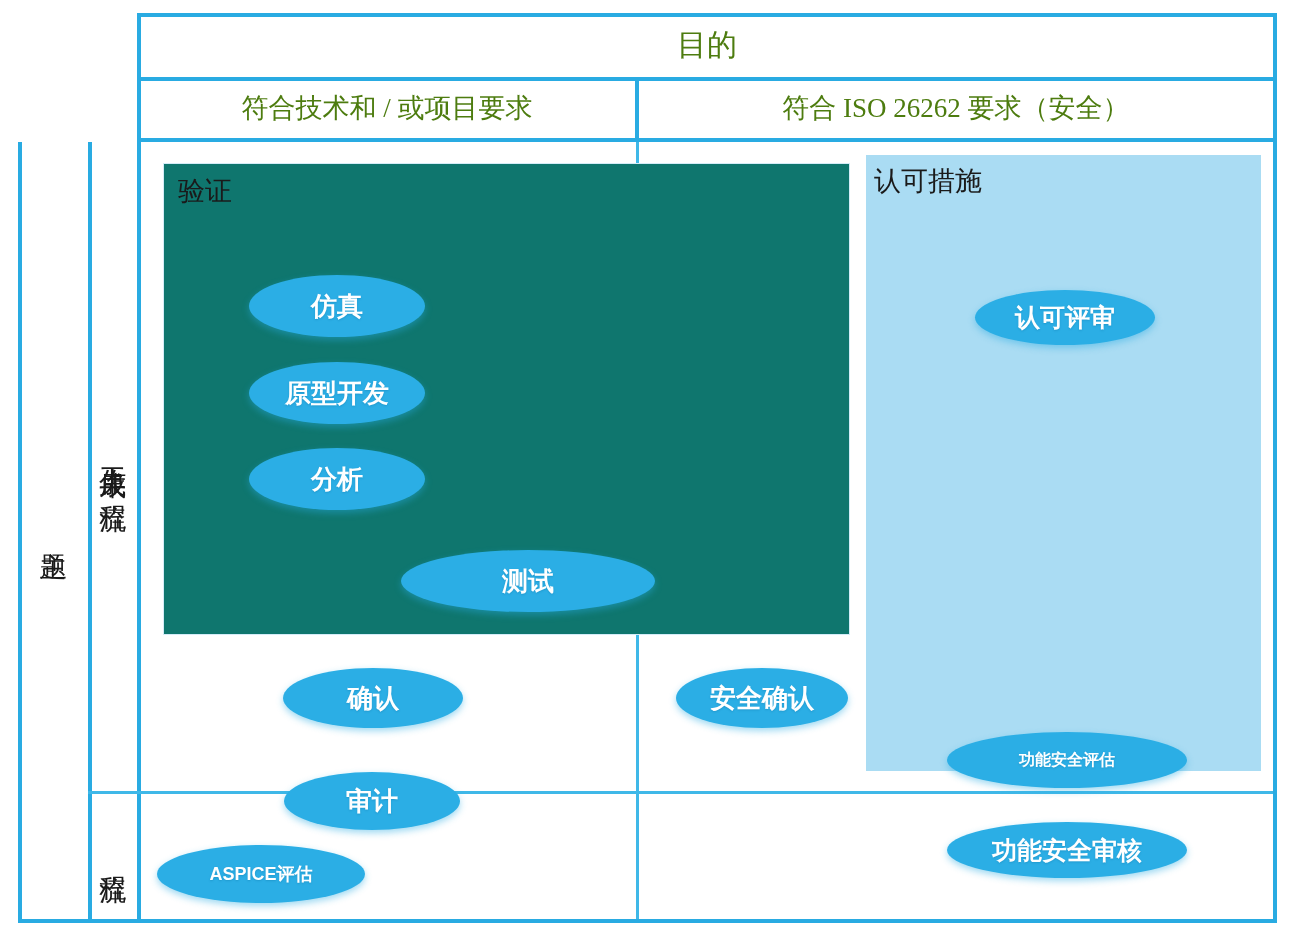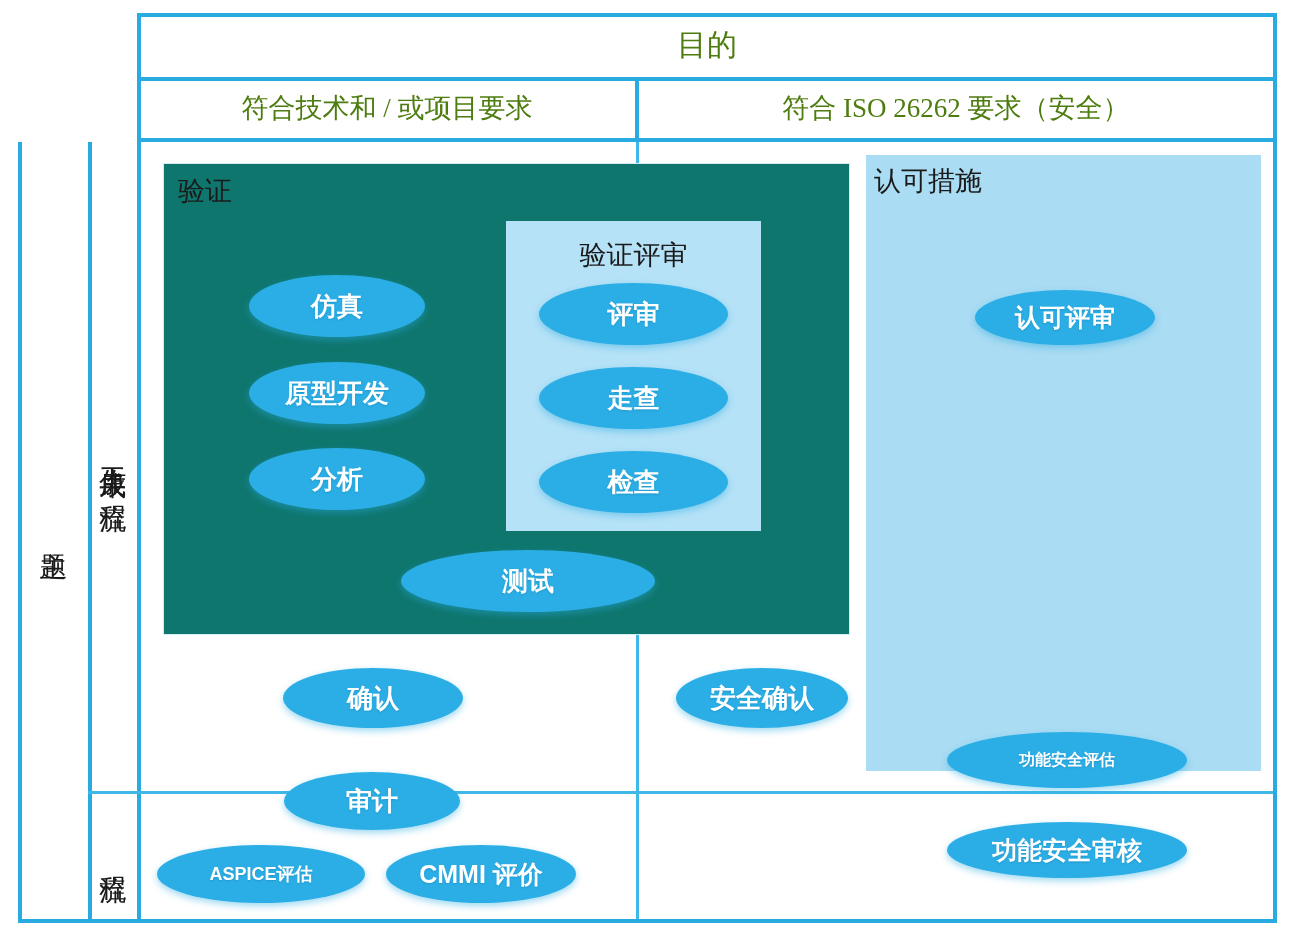--- a/index.html
+++ b/index.html
@@ -92,27 +92,20 @@
 
   <div class="vlabel" style="left:18px;top:142px;width:70px;height:781px;">主题</div>
 
   <div class="vlabel" style="left:88px;top:142px;width:49px;height:649px;">工作成果＋流程</div>
 
   <div class="vlabel" style="left:88px;top:793px;width:49px;height:126px;">流程</div>
 
   <div class="panel panel-verification" style="left:163px;top:163px;width:685px;height:470px;">
     <div class="panel-title" style="left:14px;top:9px;">验证</div>
 
-    <div class="panel panel-inner-review" style="left:342px;top:57px;width:255px;height:310px;">
-      <div class="panel-title centered" style="top:16px;">验证评审</div>
-
-      <div class="oval" style="left:33px;top:62px;width:189px;height:62px;font-size:26px;">评审</div>
-      <div class="oval" style="left:33px;top:146px;width:189px;height:62px;font-size:26px;">走查</div>
-      <div class="oval" style="left:33px;top:230px;width:189px;height:62px;font-size:26px;">检查</div>
-    </div>
 
     <div class="oval" style="left:85px;top:198px;width:176px;height:62px;font-size:26px;">原型开发</div>
     <div class="oval" style="left:85px;top:111px;width:176px;height:62px;font-size:26px;">仿真</div>
     <div class="oval" style="left:85px;top:284px;width:176px;height:62px;font-size:26px;">分析</div>
     <div class="oval" style="left:237px;top:386px;width:254px;height:62px;font-size:26px;">测试</div>
   </div>
 
   <div class="panel panel-confirmation" style="left:866px;top:155px;width:395px;height:616px;">
     <div class="panel-title" style="left:8px;top:8px;">认可措施</div>
 
@@ -122,15 +115,14 @@
   </div>
 
   <div class="oval" style="left:283px;top:668px;width:180px;height:60px;font-size:26px;">确认</div>
 
   <div class="oval" style="left:676px;top:668px;width:172px;height:60px;font-size:26px;">安全确认</div>
 
   <div class="oval" style="left:284px;top:772px;width:176px;height:58px;font-size:26px;">审计</div>
 
   <div class="oval" style="left:157px;top:845px;width:208px;height:58px;font-size:18px;">ASPICE评估</div>
 
-  <div class="oval" style="left:386px;top:845px;width:190px;height:58px;font-size:25px;">CMMI 评价</div>
 
 </div>
 
 </body></html>

